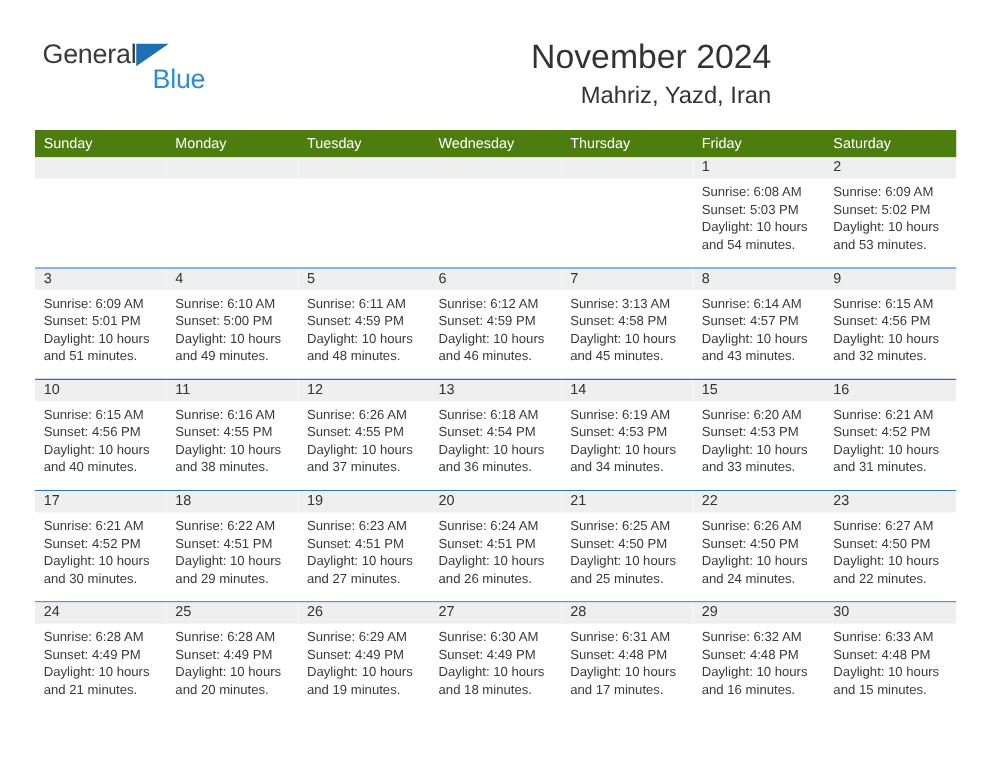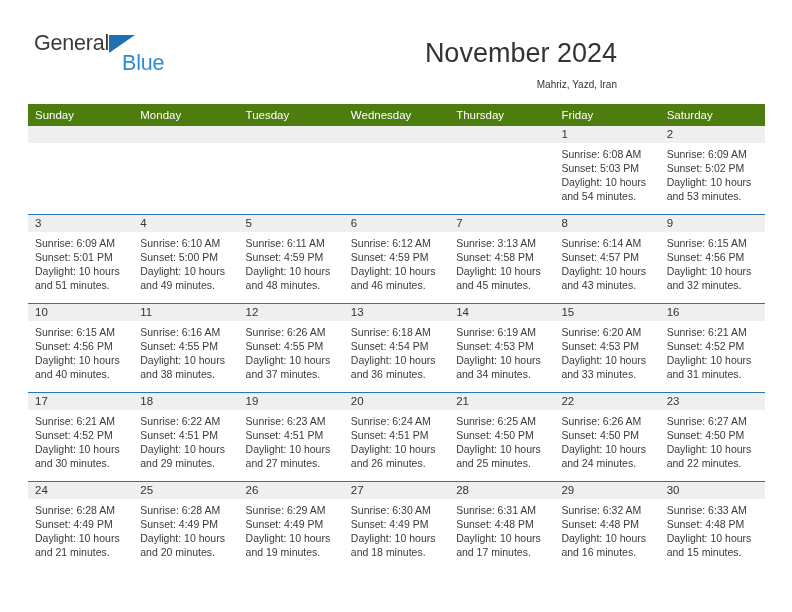--- a/index.html
+++ b/index.html
@@ -57,33 +57,33 @@
     margin-top: -2px;
     margin-left: 88px;
     font-size: 21.5px;
     line-height: 23px;
     color: #2E8BD6;
     letter-spacing: -0.2px;
   }
   .title-block {
     position: absolute;
     right: 0;
-    top: 14px;
+    top: 6px;
     text-align: right;
   }
   .cal-title {
     font-size: 27px;
     line-height: 34px;
     color: #333333;
     font-weight: normal;
     white-space: nowrap;
   }
   .cal-subtitle {
     margin-top: 6px;
-    font-size: 10px;
+    font-size: 19px;
     line-height: 18px;
     color: #333333;
     white-space: nowrap;
   }
 
   
   .calendar {
     position: absolute;
     left: 28px;
     top: 104px;

